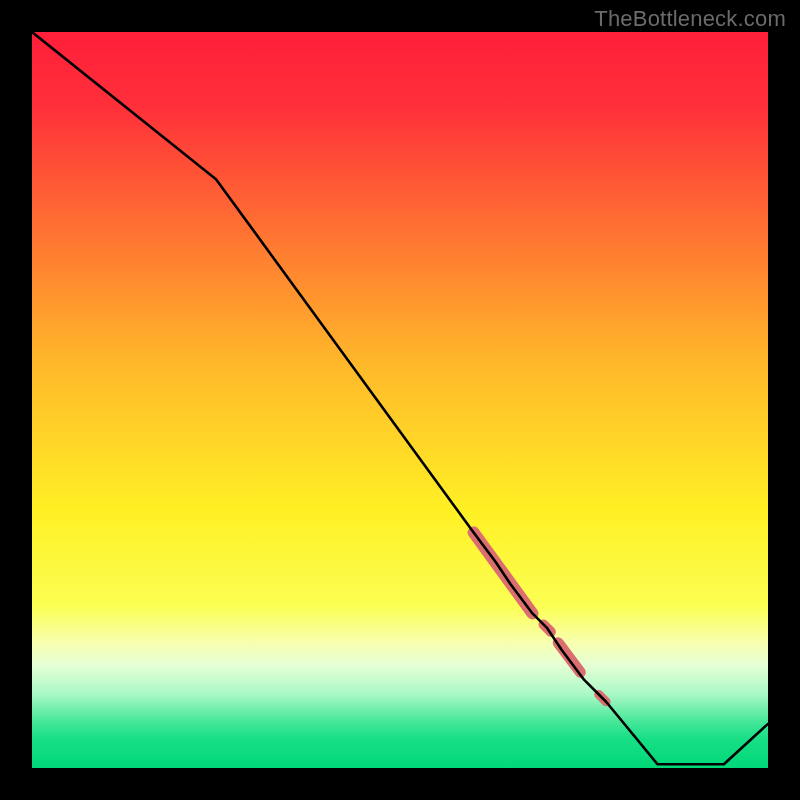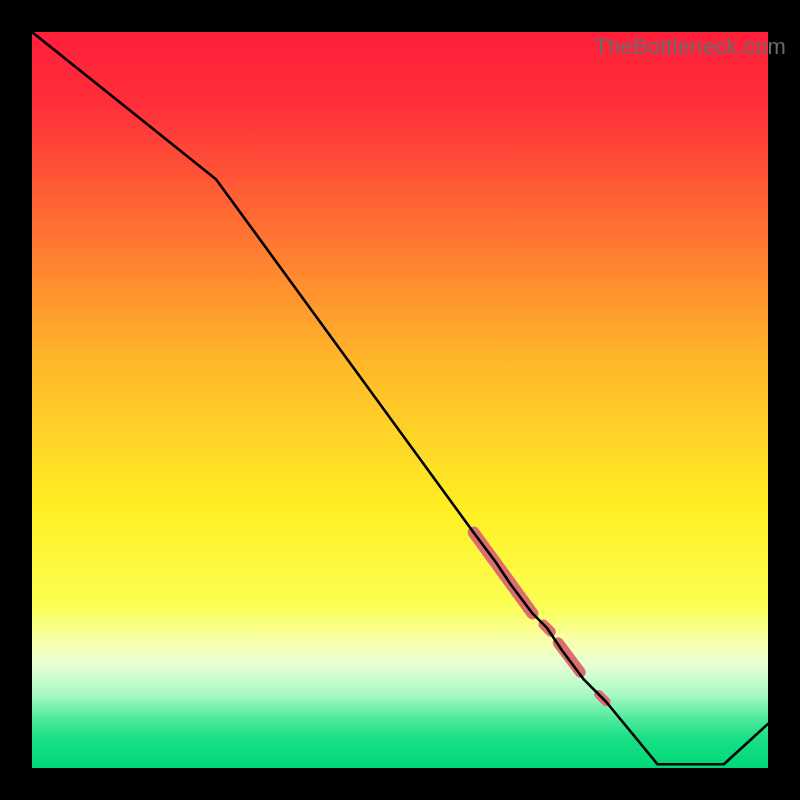--- a/index.html
+++ b/index.html
@@ -29,21 +29,20 @@
   }
   .watermark {
     position: absolute;
     top: 6px;
     right: 14px;
     color: #6b6b6b;
     font-size: 22px;
     font-weight: 500;
     letter-spacing: 0.2px;
     z-index: 10;
-    margin-top: 28px;
   }
   svg { display: block; }
 </style>
 </head>
 <body>
 
 <div class="stage">
   <div class="watermark">TheBottleneck.com</div>
 
   <div class="plot">

